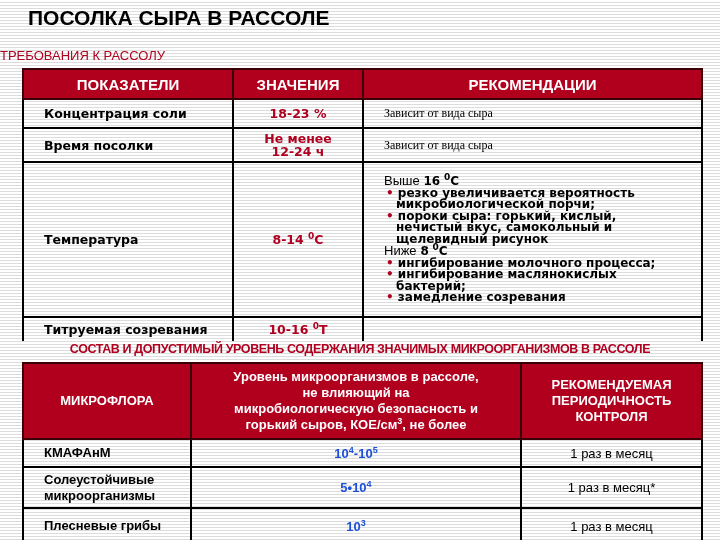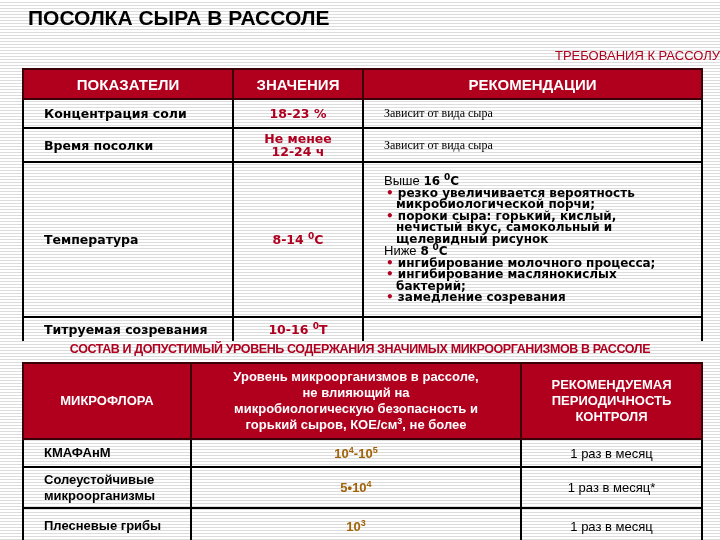--- a/index.html
+++ b/index.html
@@ -9,21 +9,21 @@
     background-image: repeating-linear-gradient(to bottom, #ffffff 0px, #ffffff 2px, #dcdcdc 2px, #dcdcdc 3px);
     font-family: "DejaVu Sans", sans-serif;
     color: #000;
   }
   .title {
     position: absolute; left: 28px; top: 6px;
     font-family: "Liberation Sans", sans-serif; font-weight: bold;
     font-size: 21px; letter-spacing: 0px; color: #000;
   }
   .subtitle1 {
-    position: absolute; left: 0; width: 720px; top: 48px; text-align: right;
+    position: absolute; left: 0; width: 720px; top: 48px; text-align: left;
     font-family: "Liberation Sans", sans-serif; font-size: 13px; color: #b00020;
   }
   .subtitle2 {
     position: absolute; left: 0; width: 720px; top: 342px; text-align: center;
     font-family: "Liberation Sans", sans-serif; font-weight: bold; font-size: 12.5px; color: #b00020;
     letter-spacing: -0.4px; white-space: nowrap;
   }
   table { border-collapse: collapse; position: absolute; table-layout: fixed; }
   td, th { border: 2px solid #000; padding: 0 20px; vertical-align: middle; }
   th {
@@ -37,21 +37,21 @@
   #t1 td.rec { font-size: 12px; font-family: Liberation Serif, serif; }
   #t1 td.rec.detail { font-family: "DejaVu Sans", sans-serif; font-size: 12px; line-height: 11.5px; padding-top: 2px; padding-bottom: 2px; }
   .rec .b { font-weight: bold; }
   .rec .plain { font-family: "Liberation Sans", sans-serif; font-size: 13px; }
   .bullet { display: block; padding-left: 12px; text-indent: -10px; font-weight: bold; }
   .bullet .dot { color: #b00020; font-weight: bold; }
   #t1 tr.last td { border-bottom: none; }
   #t2 { left: 22px; top: 362px; width: 679px; }
   #t2 th { height: 74px; font-size: 13px; line-height: 16px; }
   #t2 td.name { font-family: "Liberation Sans", sans-serif; font-weight: bold; font-size: 13px; line-height: 16px; }
-  #t2 td.val { color: #a16207; font-family: "Liberation Sans", sans-serif; font-weight: bold; font-size: 13px; text-align: center; }
+  #t2 td.val { color: #1d4ed8; font-family: "Liberation Sans", sans-serif; font-weight: bold; font-size: 13px; text-align: center; }
   #t2 td.per { font-family: "Liberation Sans", sans-serif; font-size: 13px; text-align: center; }
   sup { font-size: 9px; vertical-align: super; line-height: 0; }
 </style>
 </head>
 <body>
 
 <div class="title">ПОСОЛКА СЫРА В РАССОЛЕ</div>
 <div class="subtitle1">ТРЕБОВАНИЯ К РАССОЛУ</div>
 
 <table id="t1">

